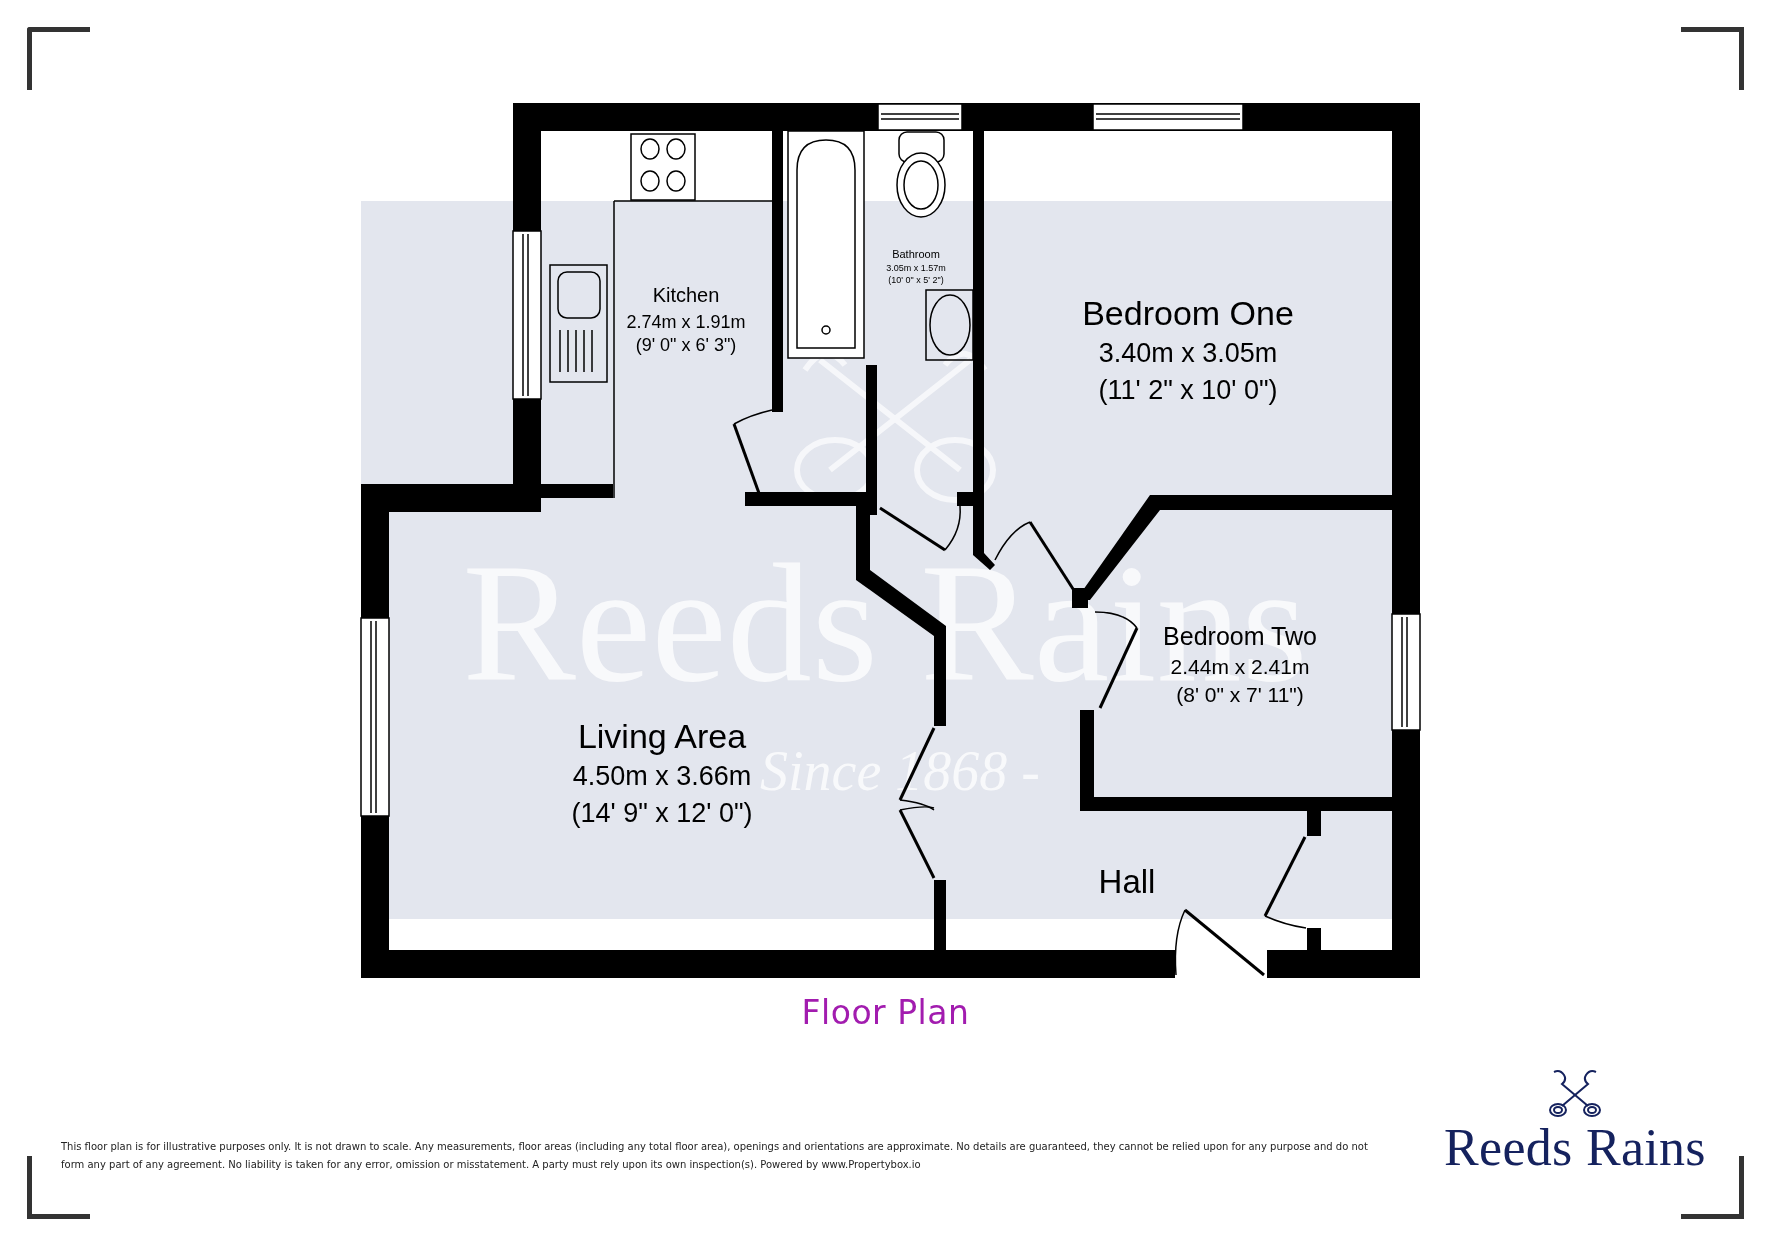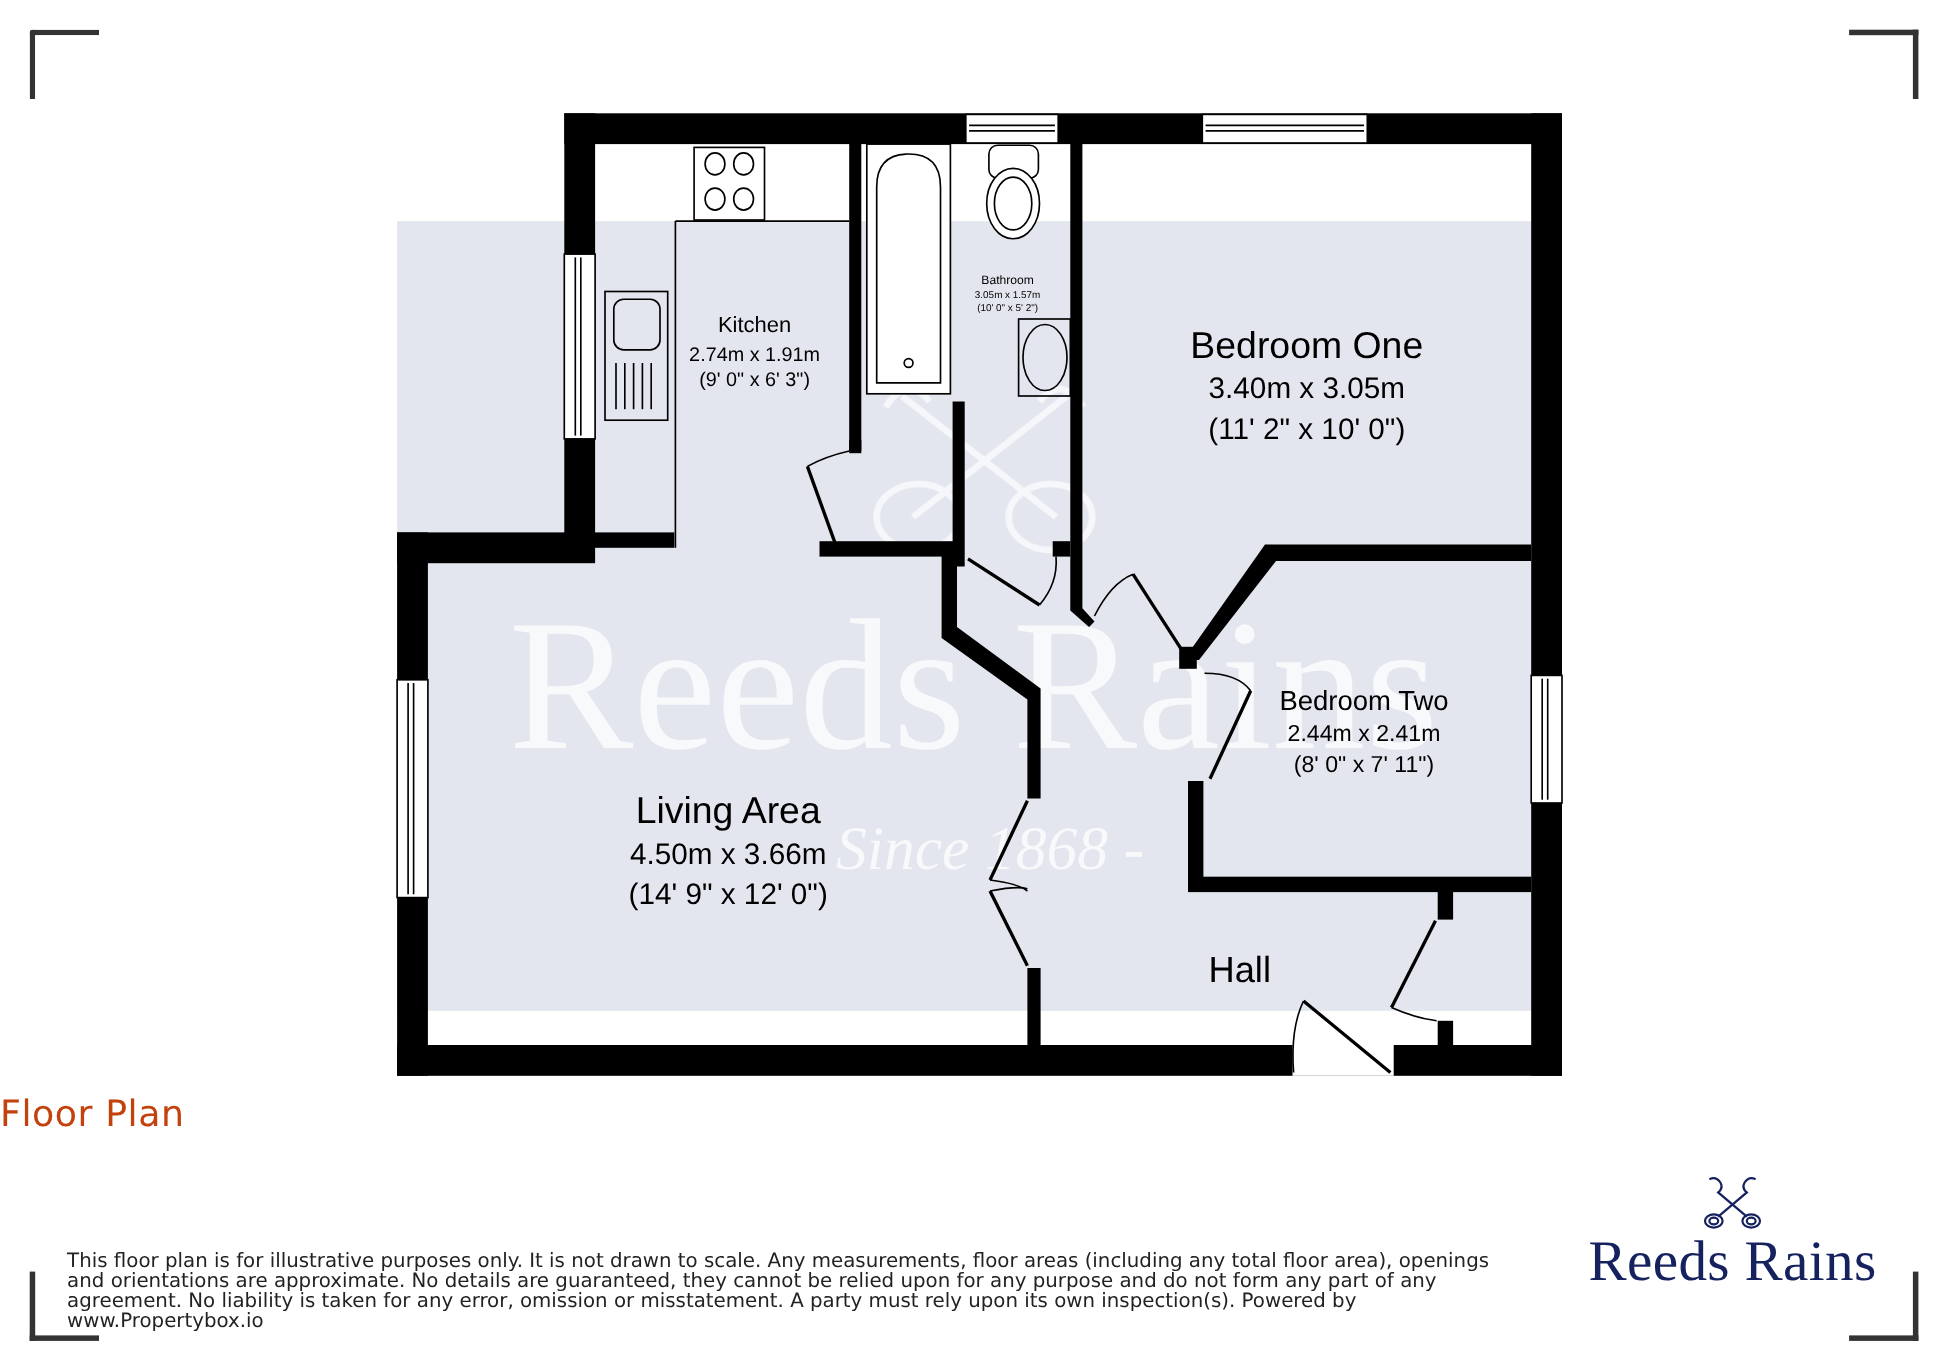--- a/index.html
+++ b/index.html
@@ -4,22 +4,22 @@
 <style>
   html, body { margin: 0; padding: 0; background: #ffffff; }
   body { width: 1771px; height: 1239px; position: relative; overflow: hidden; font-family: "Liberation Sans", sans-serif; }
   .corner { position: absolute; width: 58px; height: 58px; border-color: #333333; border-style: solid; border-width: 0; }
   .corner.tl { left: 27px; top: 27px; border-left-width: 5px; border-top-width: 5px; border-top-left-radius: 3px; }
   .corner.tr { right: 27px; top: 27px; border-right-width: 5px; border-top-width: 5px; }
   .corner.bl { left: 27px; bottom: 20px; border-left-width: 5px; border-bottom-width: 5px; }
   .corner.br { right: 27px; bottom: 20px; border-right-width: 5px; border-bottom-width: 5px; }
   #plan { position: absolute; left: 0; top: 0; }
   .room-label { font-family: "Liberation Sans", sans-serif; fill: #000; text-anchor: middle; }
-  .plan-title { position: absolute; left: 0; width: 1771px; top: 993px; font-family: "DejaVu Sans", sans-serif; font-size: 33px; color: #c2410c; letter-spacing: 0.5px; }
-  .disclaimer { position: absolute; left: 61px; top: 1138px; width: 1320px; font-family: "DejaVu Sans", sans-serif; font-size: 18px; line-height: 18px; color: #222; }
+  .plan-title { position: absolute; left: 0; width: 1771px; top: 993px; text-align: center; font-family: "DejaVu Sans", sans-serif; font-size: 33px; color: #a21caf; letter-spacing: 0.5px; }
+  .disclaimer { position: absolute; left: 61px; top: 1138px; width: 1320px; font-family: "DejaVu Sans", sans-serif; font-size: 10px; line-height: 18px; color: #222; }
   .brand { position: absolute; left: 1430px; top: 1068px; width: 290px; text-align: center; }
   .brand-name { font-family: "Liberation Serif", serif; font-size: 52px; color: #15225e; line-height: 1; letter-spacing: 0.3px; }
   .brand-keys { display: block; margin: 0 auto 4px auto; }
 </style>
 </head>
 <body>
 
 <div class="corner tl"></div>
 <div class="corner tr"></div>
 <div class="corner bl"></div>

